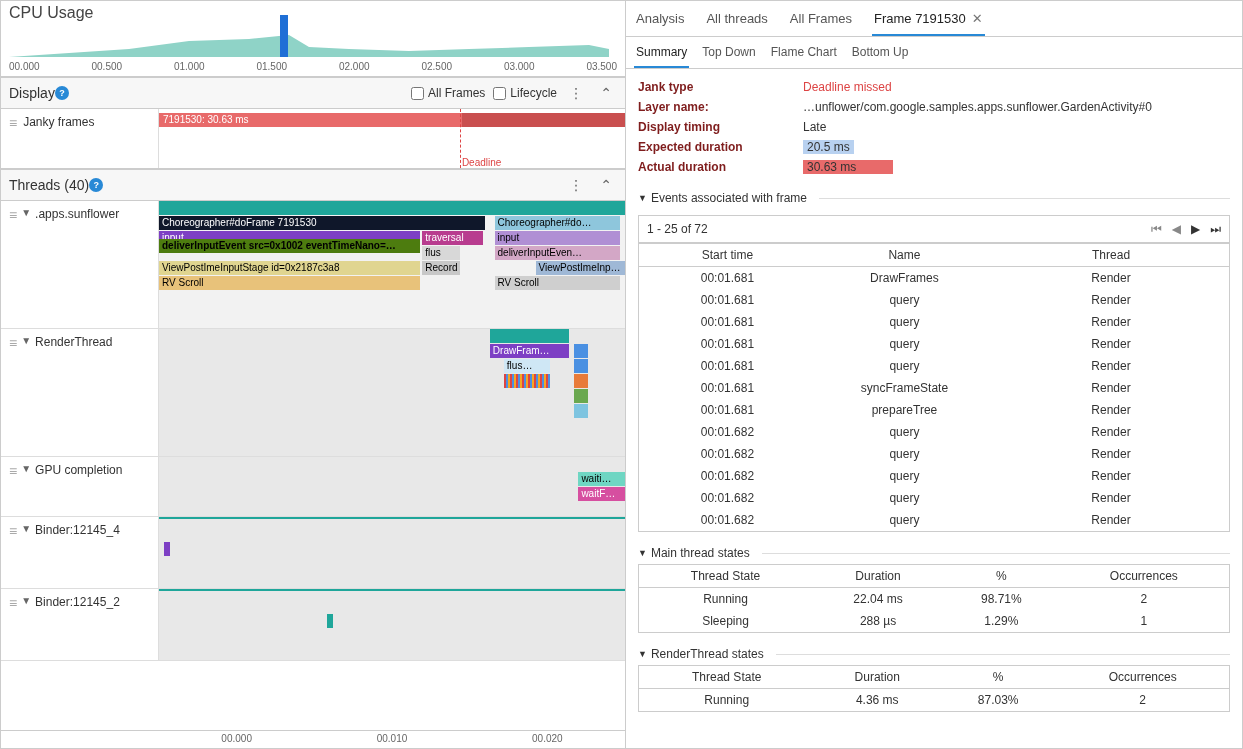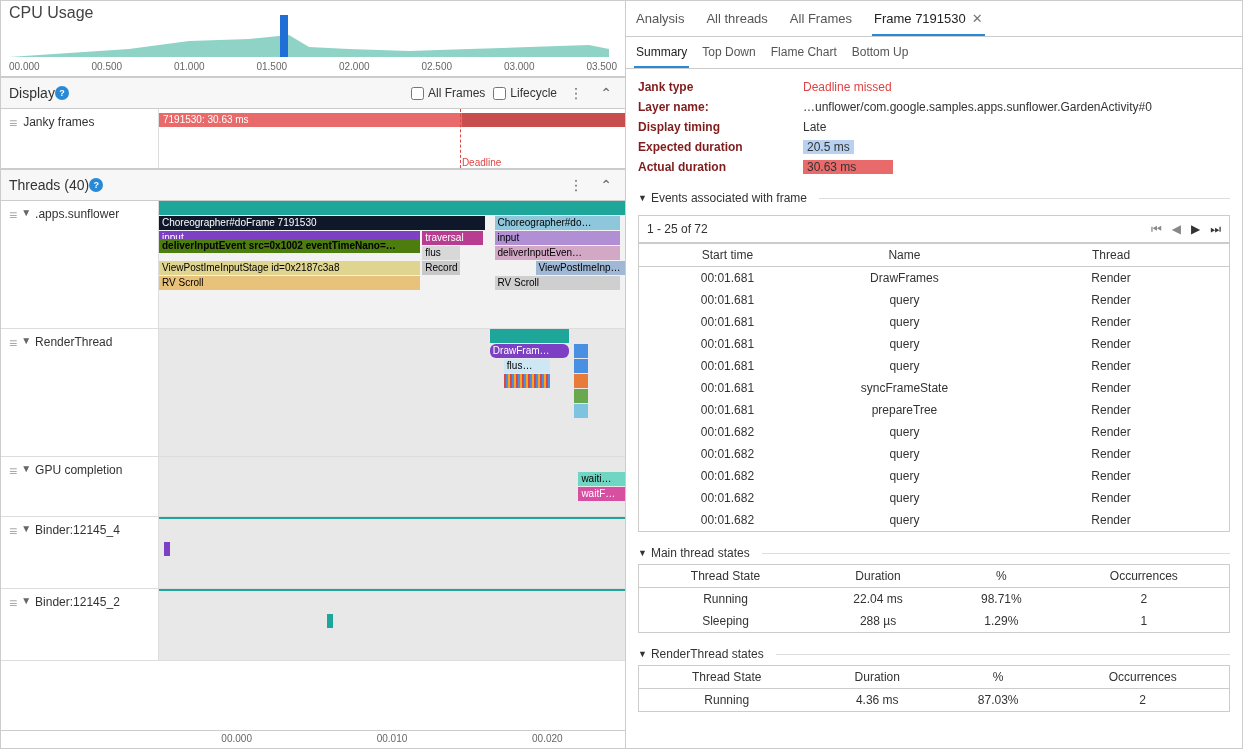--- a/index.html
+++ b/index.html
@@ -178,21 +178,21 @@
       </div>
 
       <div class="thread-row" style="min-height:128px;">
         <div class="row-label">
           <span class="drag-handle lines-icon"></span>
           <span class="caret">▼</span>
           <span>RenderThread</span>
         </div>
         <div class="row-content">
           <div class="flame-block" style="top:0;left:71%;width:17%;background:#1fa69a;"></div>
-          <div class="flame-block" style="top:15px;left:71%;width:17%;background:#7d3fc4;color:#fff;border-radius:6px;">DrawFram…</div>
+          <div class="flame-block" style="top:15px;left:71%;width:17%;background:#7d3fc4;color:#fff;">DrawFram…</div>
           <div class="flame-block" style="top:30px;left:74%;width:10%;background:#cfe7f5;">flus…</div>
           <div class="flame-block" style="top:45px;left:74%;width:10%;background:repeating-linear-gradient(90deg,#d44 0 2px,#4a90e2 2px 4px,#f5a623 4px 6px);"></div>
           <div class="flame-block" style="top:15px;left:89%;width:3%;background:#4a90e2;"></div>
           <div class="flame-block" style="top:30px;left:89%;width:3%;background:#4a90e2;"></div>
           <div class="flame-block" style="top:45px;left:89%;width:3%;background:#e87b3a;"></div>
           <div class="flame-block" style="top:60px;left:89%;width:3%;background:#6aa84f;"></div>
           <div class="flame-block" style="top:75px;left:89%;width:3%;background:#7ec4e0;"></div>
         </div>
       </div>
 

